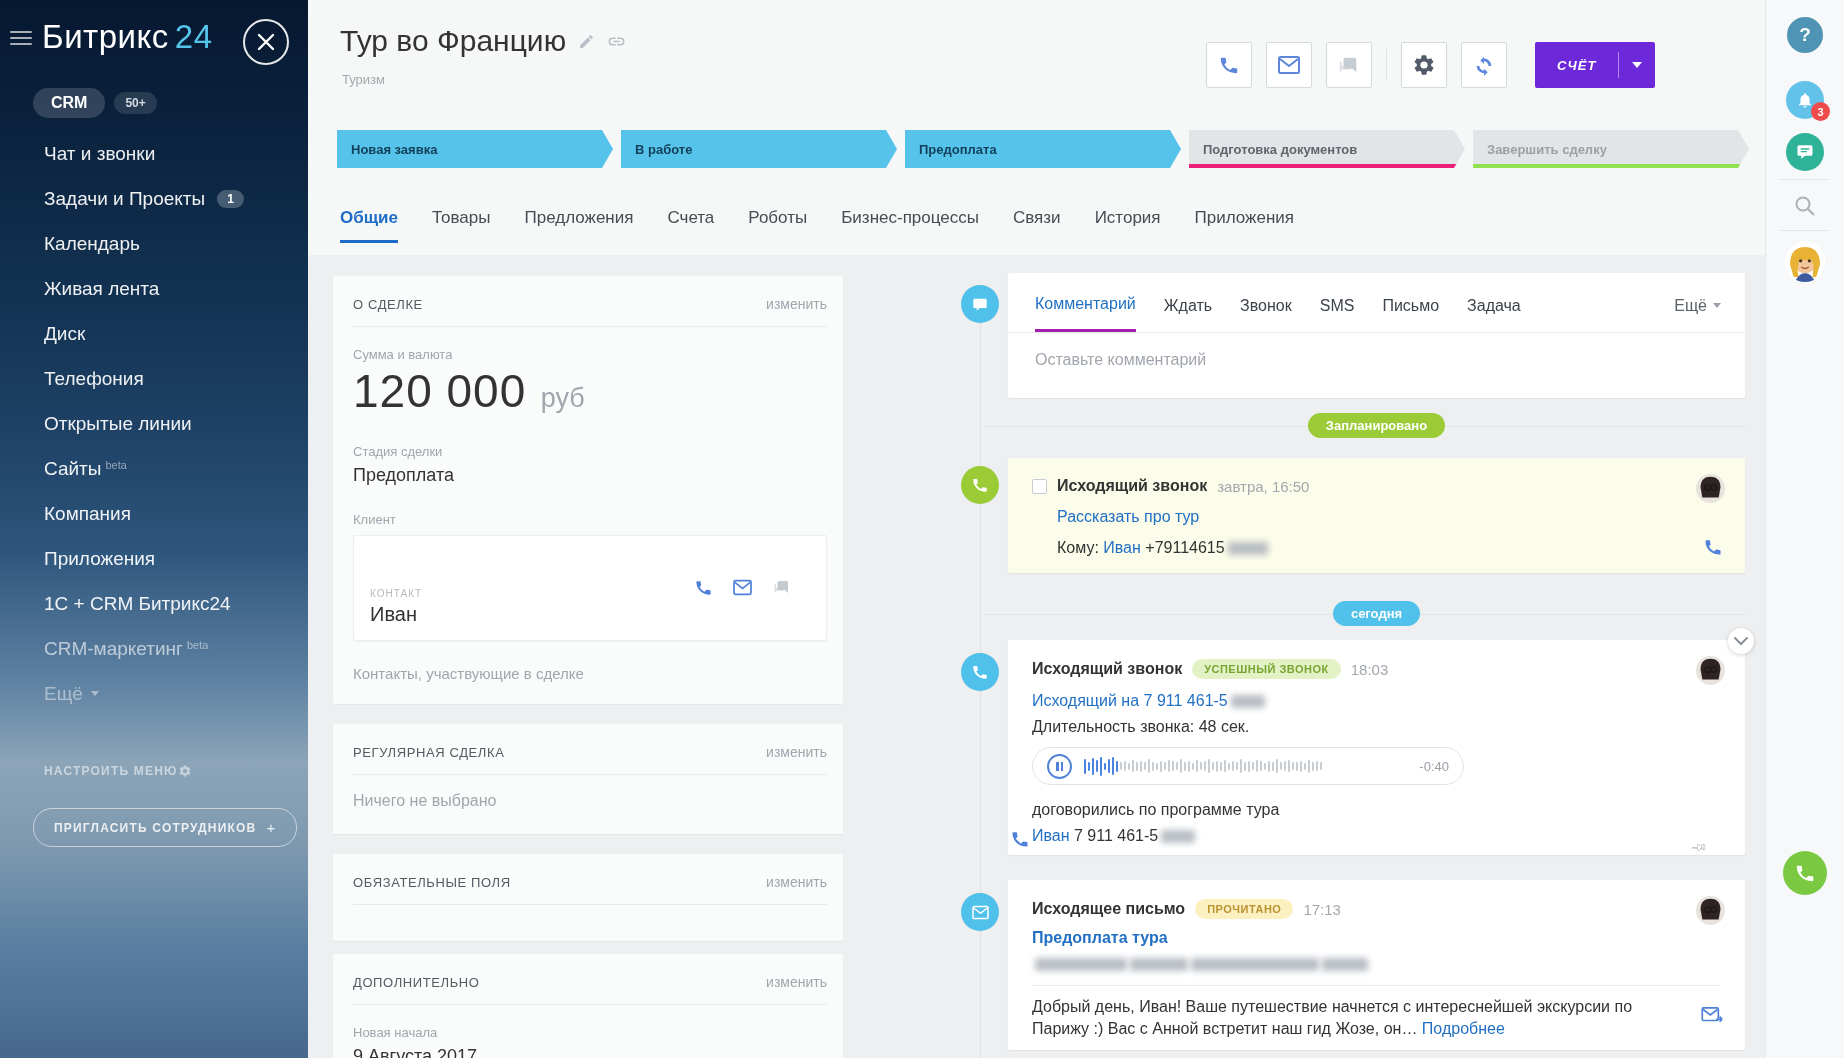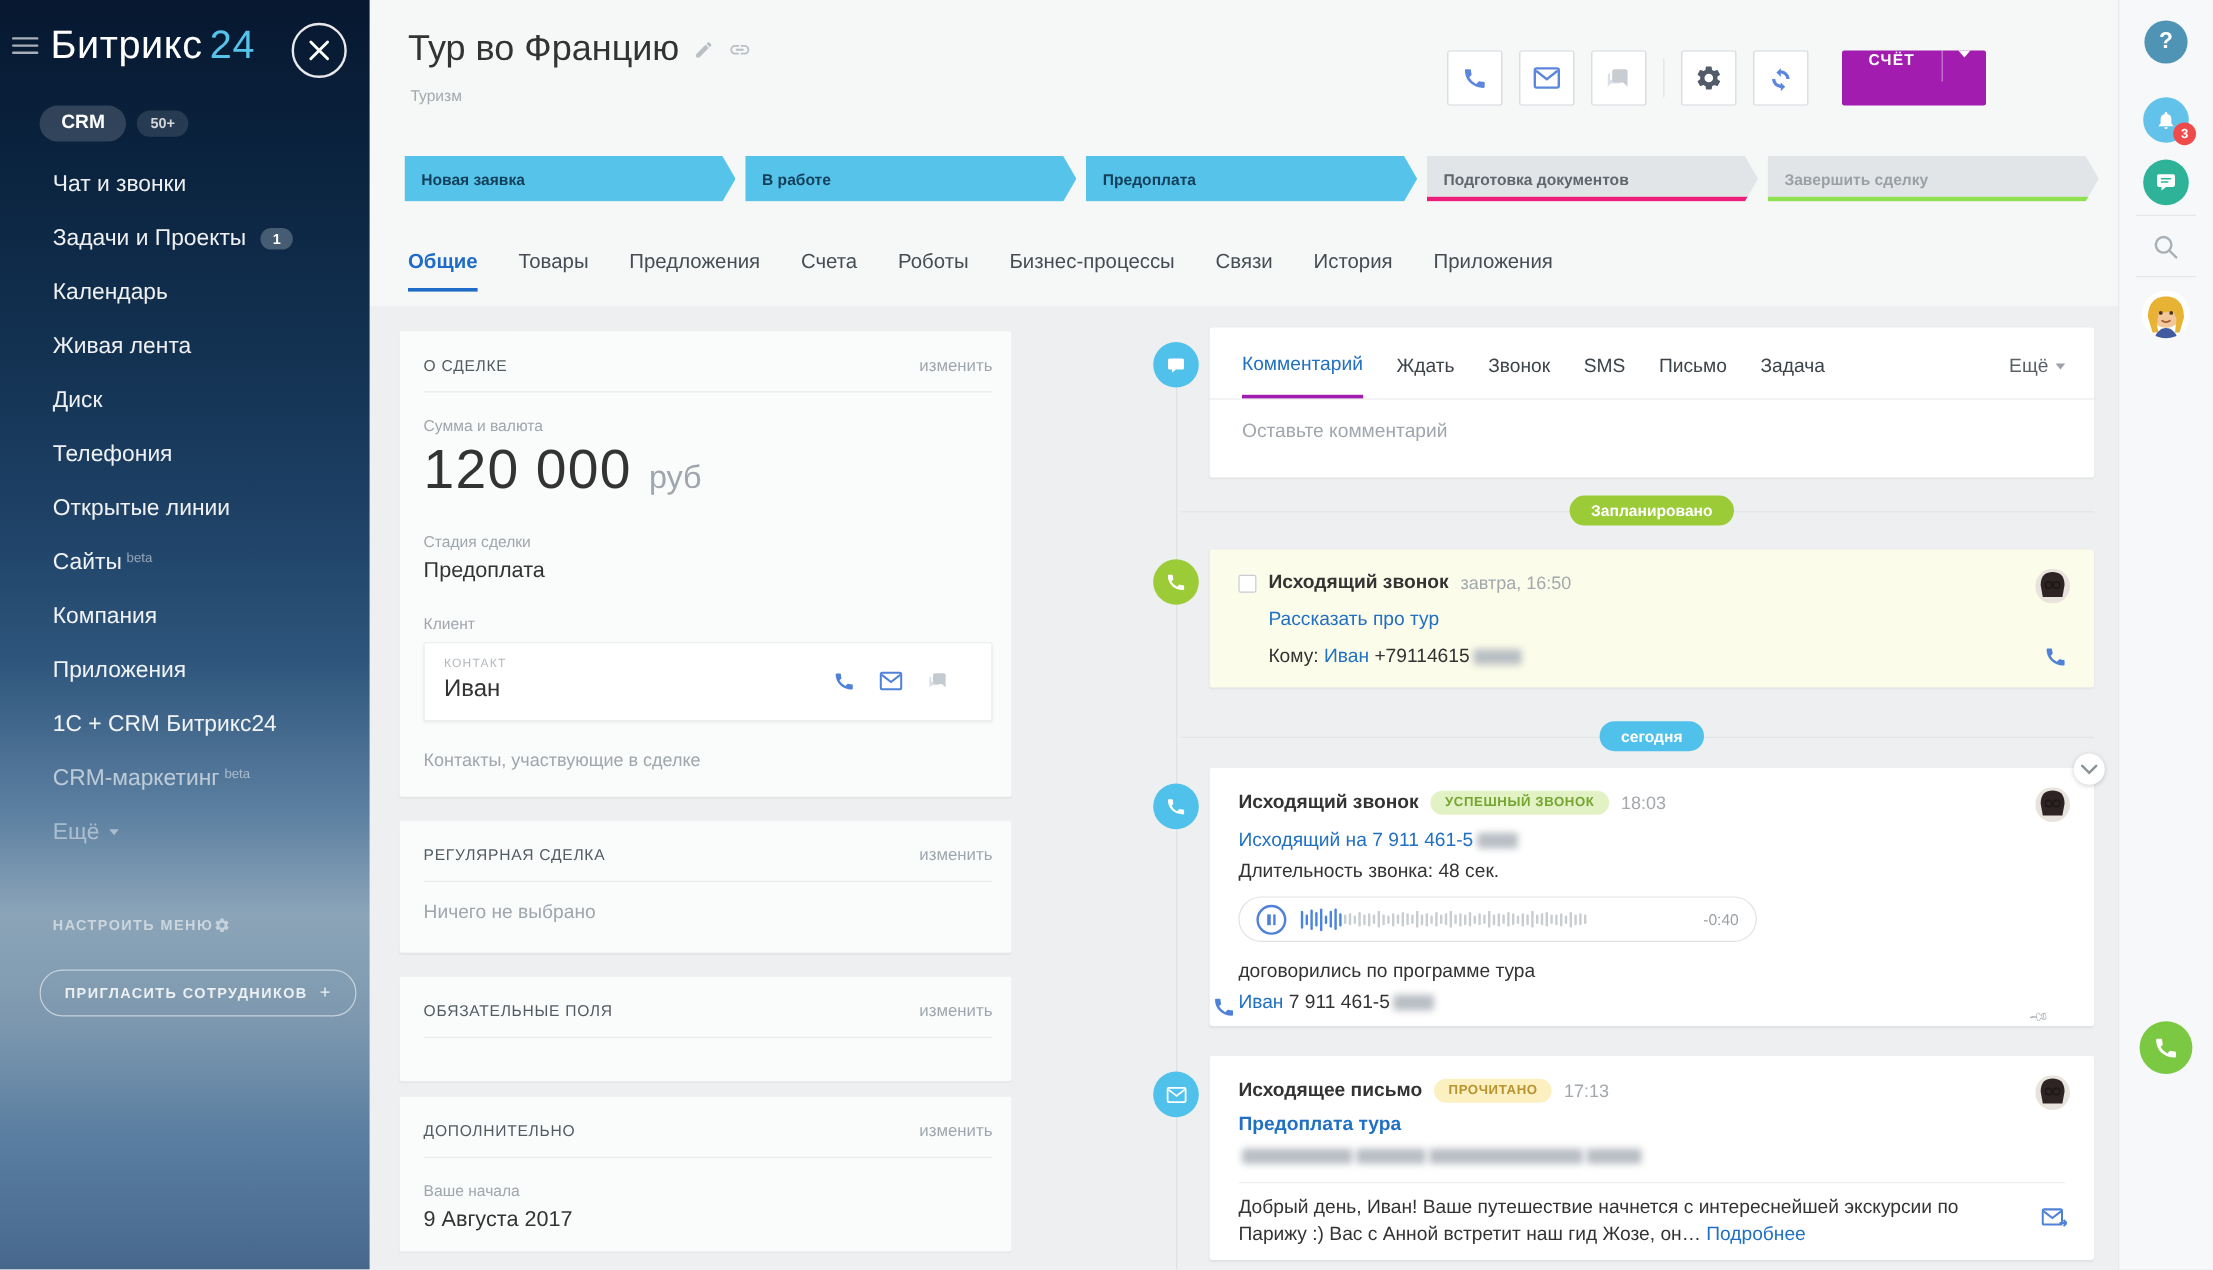--- a/index.html
+++ b/index.html
@@ -57,21 +57,21 @@
   .page-title { font-size:30px; color:#333; font-weight:400; }
   .head-icon { color:#b9bfc5; cursor:pointer; display:flex; }
   .subtitle { position:absolute; left:34px; top:72px; font-size:13px; color:#a3a9af; }
   .actions { position:absolute; top:42px; left:898px; height:46px; display:flex; align-items:center; }
   .sq-btn { width:46px; height:46px; background:#fff; border:1px solid #d3dadd; border-radius:2px;
     display:flex; align-items:center; justify-content:center; cursor:pointer; margin-right:14px; }
   .sq-btn.blue { color:#5d87dc; }
   .sq-btn.gray { color:#c6cdd3; }
   .sq-btn.dark { color:#525c69; }
   .act-sep { width:1px; height:32px; background:#dfe3e5; margin:0 14px 0 0; }
-  .invoice-btn { margin-left:14px; height:46px; background:#a21caf; border-radius:2px; display:flex; cursor:pointer; }
+  .invoice-btn { margin-left:14px; height:46px; background:#6d28d9; border-radius:2px; display:flex; align-items:center; cursor:pointer;font-style:italic; }
   .invoice-label { color:#fff; font-size:13px; font-weight:bold; letter-spacing:1px; padding:0 22px; }
   .invoice-split { width:1px; height:26px; background:rgba(255,255,255,.45); }
   .invoice-caret { padding:0 13px; }
   .invoice-caret i { display:block; width:0; height:0; border-left:5px solid transparent; border-right:5px solid transparent; border-top:6px solid #fff; }
 
   
   .stages { position:absolute; left:29px; top:130px; display:flex; gap:8px; }
   .stage { width:276px; height:38px; display:flex; align-items:center; padding-left:14px;
     font-size:13px; font-weight:bold; cursor:pointer; position:relative;
     clip-path:polygon(0 0, calc(100% - 11px) 0, 100% 50%, calc(100% - 11px) 100%, 0 100%); }
@@ -94,21 +94,21 @@
   .panel-head { display:flex; justify-content:space-between; align-items:center; padding-bottom:14px; border-bottom:1px solid #e9ebec; }
   .panel-title { font-size:13px; font-weight:normal; letter-spacing:.6px; color:#535b63; }
   .edit-link { font-size:14px; color:#a0a6ad; cursor:pointer; }
   .fld-label { font-size:13px; color:#a0a6ad; margin-top:20px; }
   .amount { margin-top:2px; }
   .amount .val { font-size:46px; color:#333; letter-spacing:1px; }
   .amount .cur { font-size:27px; color:#a0a6ad; margin-left:10px; }
   .fld-value { font-size:18px; color:#333; margin-top:6px; }
   .contact-card { margin-top:8px; background:#fff; border:1px solid #eceeef; border-radius:2px; box-shadow:0 1px 2px rgba(0,0,0,.05);
     padding:12px 16px 14px 16px; display:flex; justify-content:space-between; align-items:center; }
-  .contact-tag { font-size:10px; letter-spacing:1px; color:#b3b9bf; }
+  .contact-tag { font-size:10px; letter-spacing:1px; color:#b3b9bf;margin-top:40px; }
   .contact-name { font-size:20px; color:#333; margin-top:4px; cursor:pointer; }
   .contact-icons { display:flex; gap:19px; align-items:center; margin-right:18px; }
   .contact-icons .ci { cursor:pointer; display:flex; }
   .ci.blue { color:#4f81d8; }
   .ci.gray { color:#c3cad0; }
   .contacts-note { font-size:15px; color:#a0a6ad; margin:24px 0 0 0; padding-bottom:22px; }
   .empty-note { font-size:16px; color:#a0a6ad; margin-top:17px; padding-bottom:24px; }
   .p-spacer { height:36px; }
   .panel.required { margin-bottom:13px; }
   .date-value { font-size:18px; color:#333; margin-top:6px; padding-bottom:16px; }
@@ -399,21 +399,21 @@
             <span class="edit-link">изменить</span>
           </div>
           <div class="p-spacer"></div>
         </div>
 
         <div class="panel">
           <div class="panel-head">
             <span class="panel-title">ДОПОЛНИТЕЛЬНО</span>
             <span class="edit-link">изменить</span>
           </div>
-          <div class="fld-label">Ваше начала</div>
+          <div class="fld-label">Новая начала</div>
           <div class="date-value">9 Августа 2017</div>
         </div>
       </div>
 
       <div class="timeline">
         <div class="rail-line"></div>
         <div class="conn" style="top:171px"></div>
         <div class="conn" style="top:359px"></div>
 
         <div class="rail-icon rail-blue" style="top:30px">

